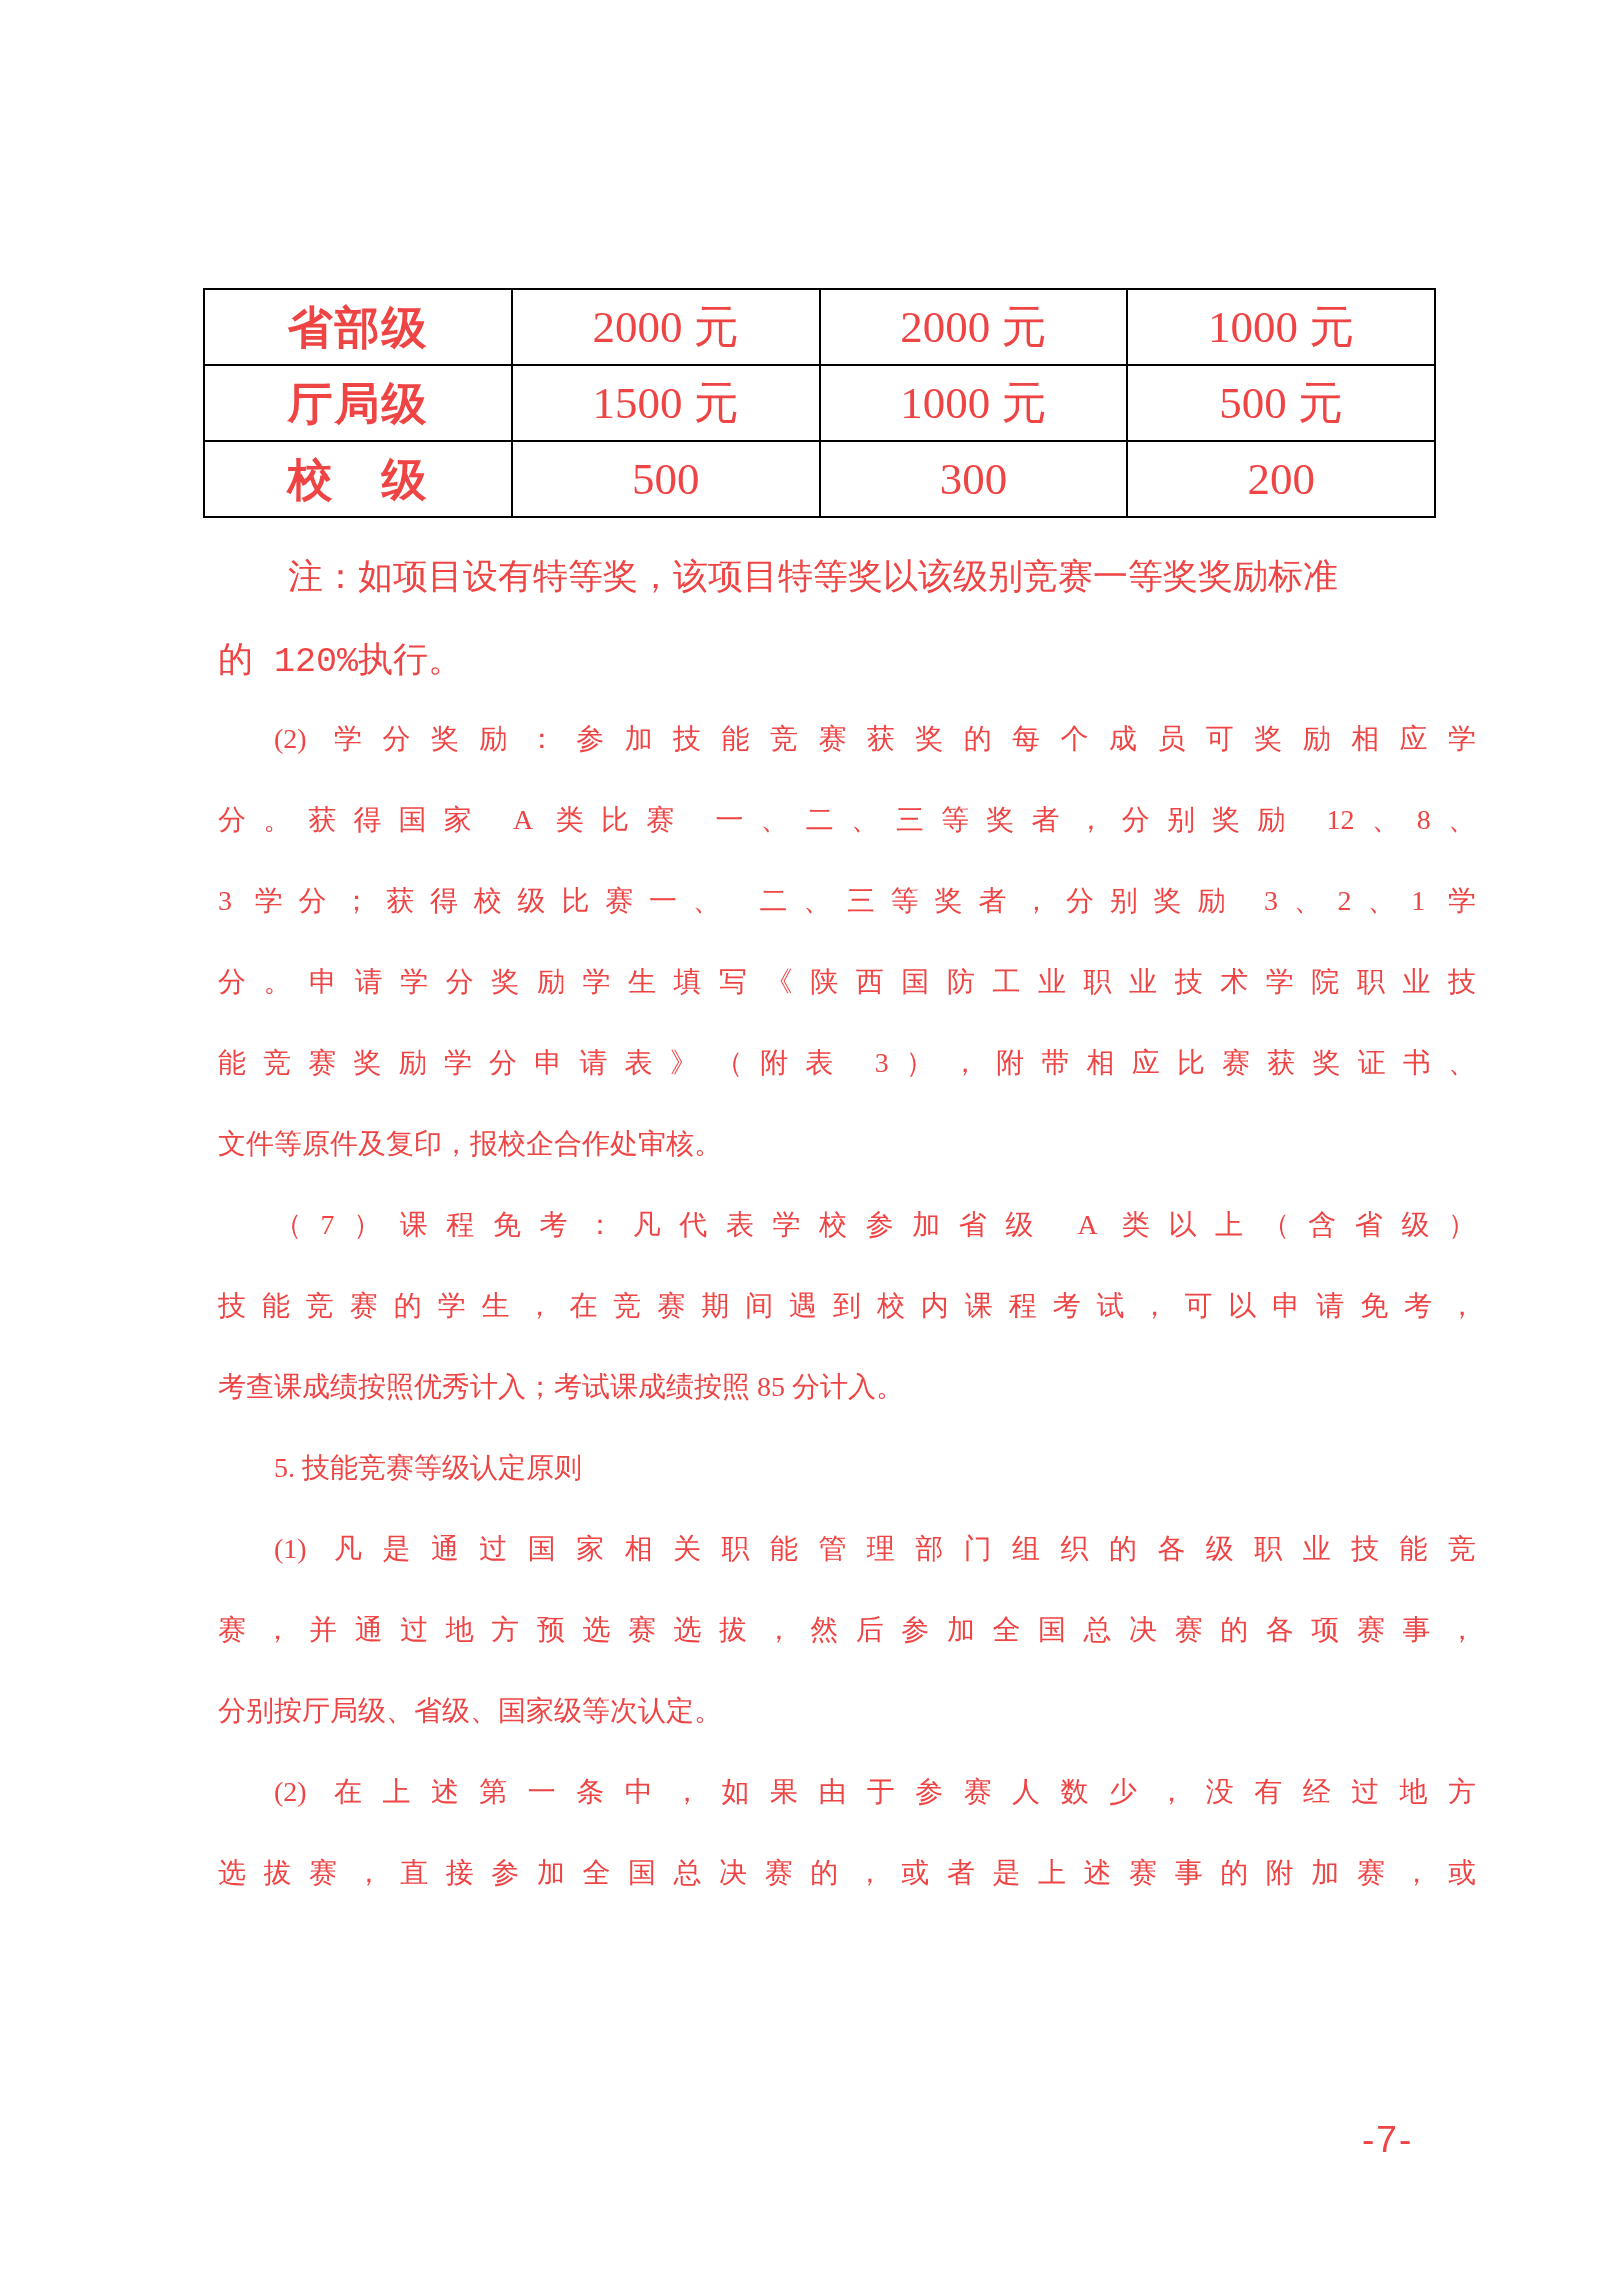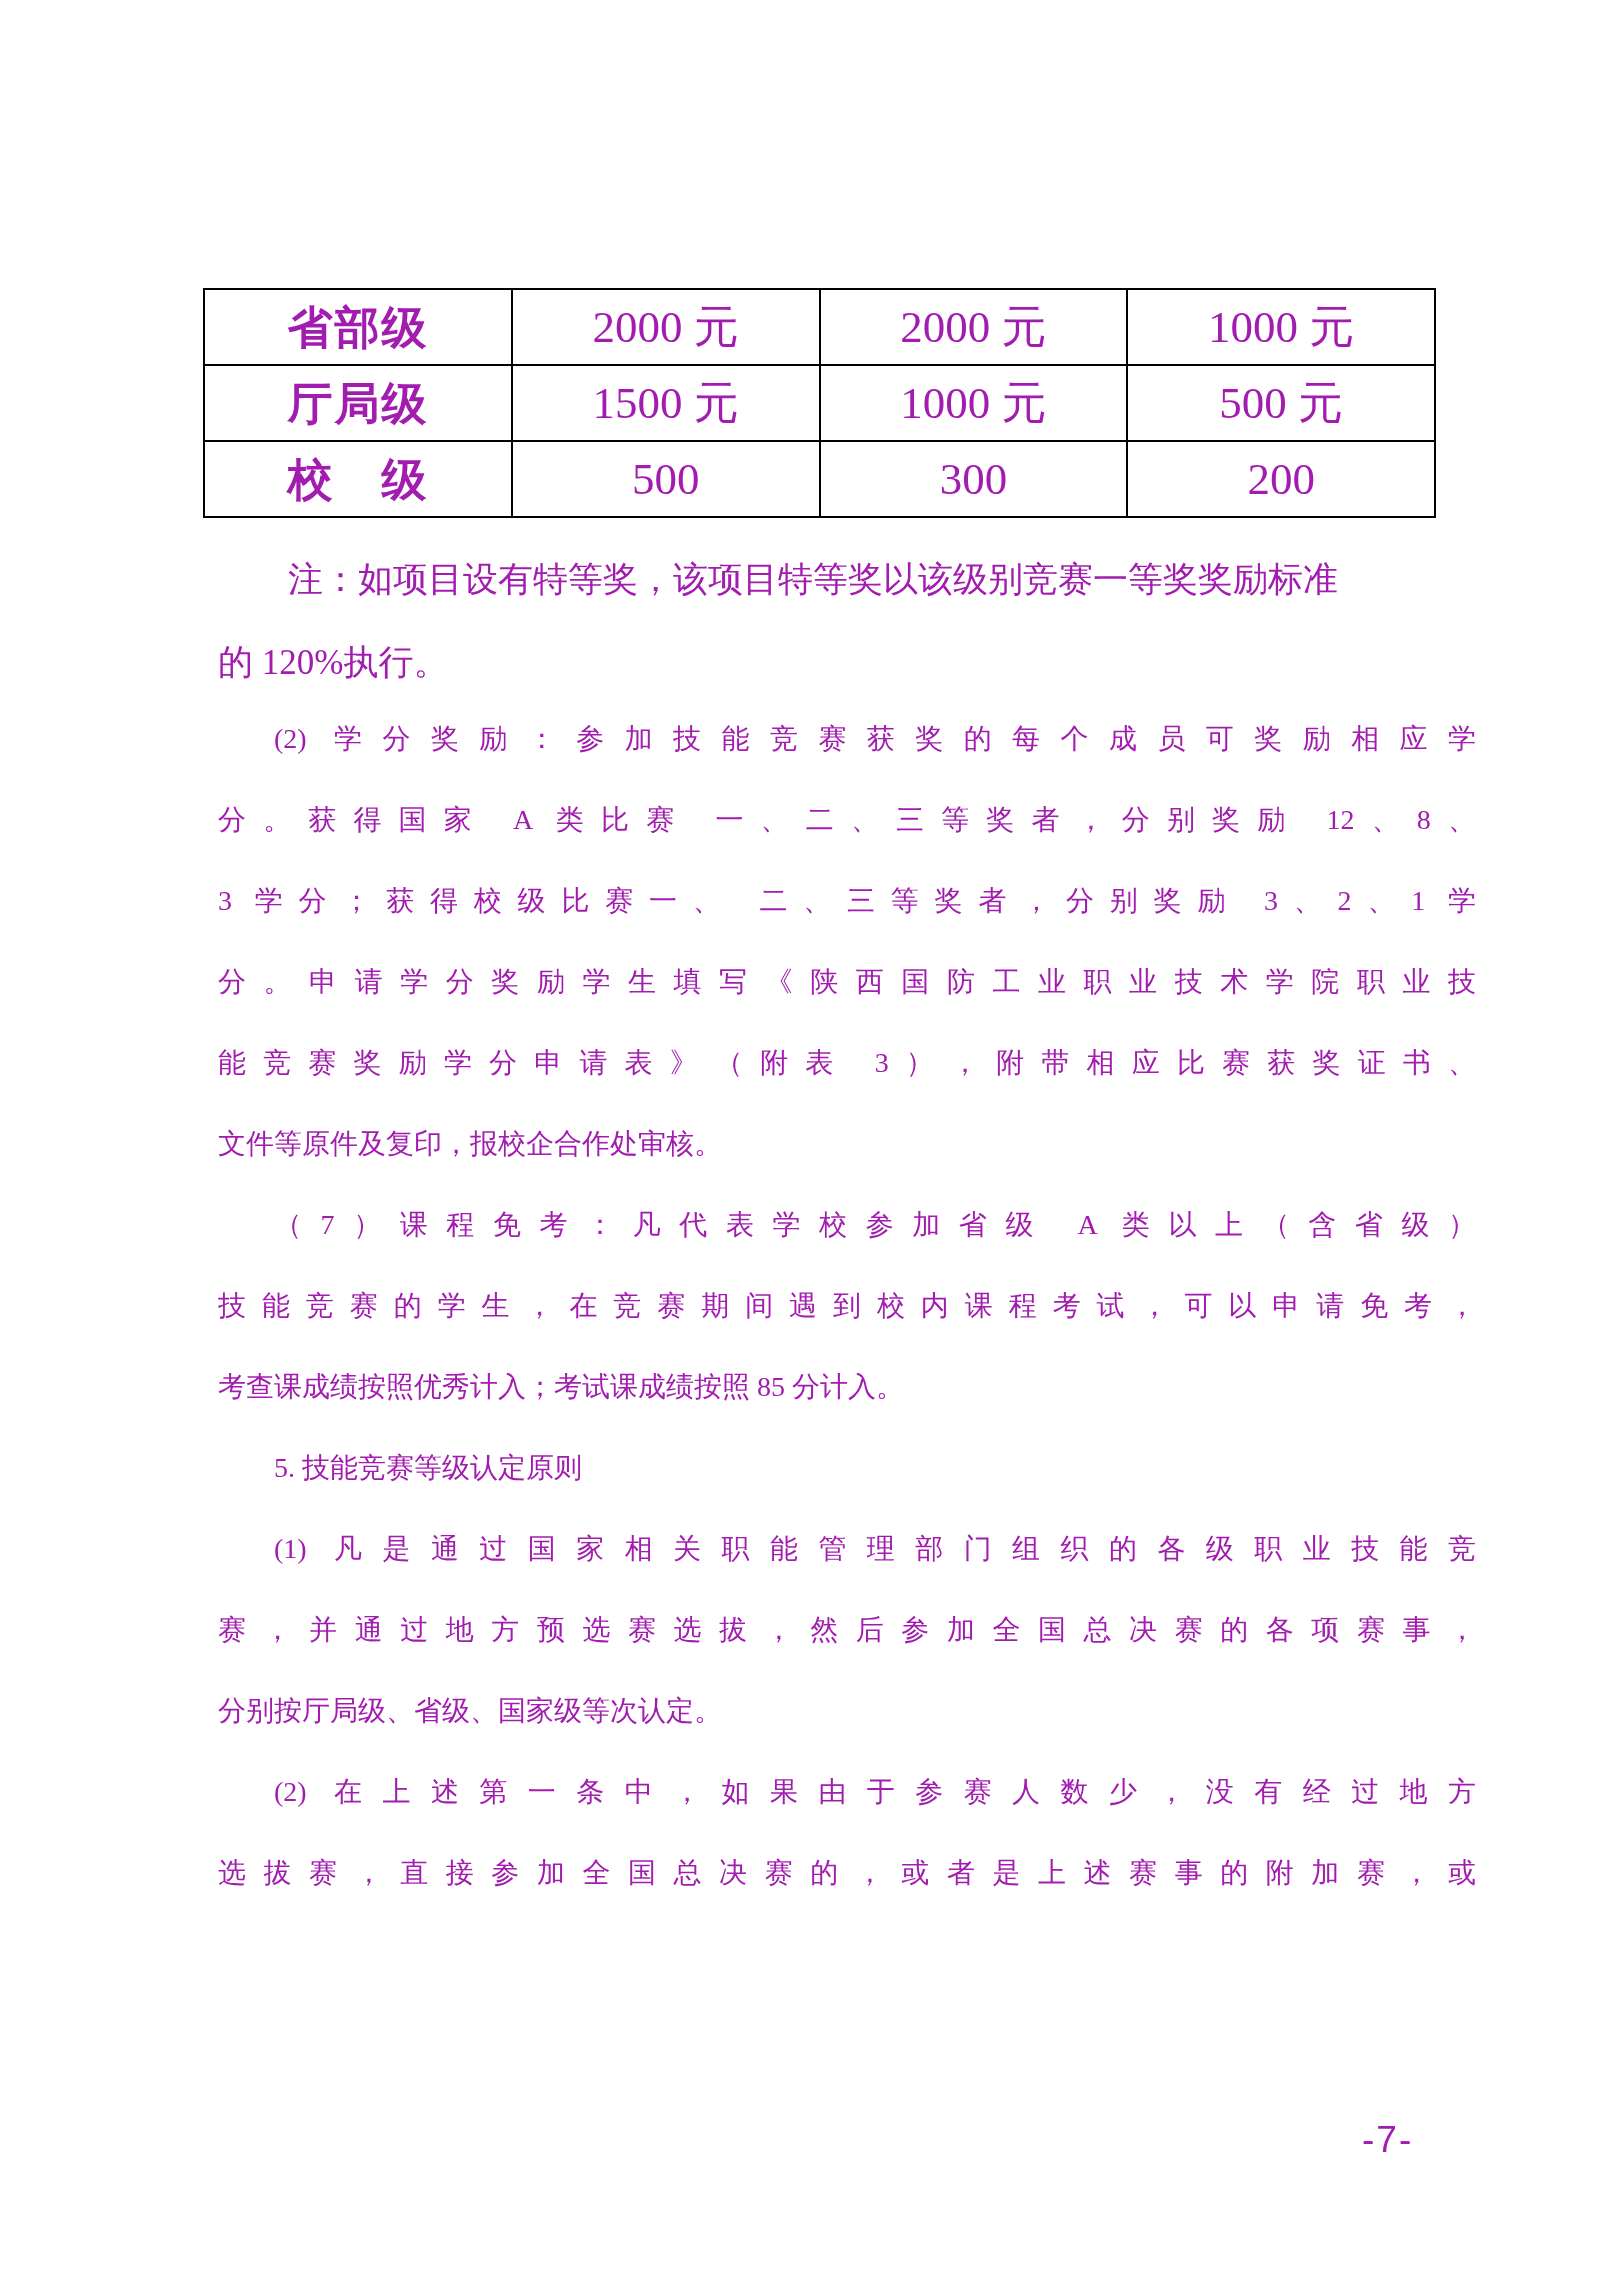--- a/index.html
+++ b/index.html
@@ -1,21 +1,21 @@
 <!DOCTYPE html>
 <html><head>
 <meta charset="utf-8">
 <style>
   html,body{margin:0;padding:0;background:#ffffff;}
   .page{
     position:relative;
     width:1620px;
     height:2293px;
     background:#ffffff;
-    color:#a21caf;
+    color:#ef4444;
     font-family:"Liberation Serif","DejaVu Serif",serif;
     overflow:hidden;
   }
   
   table.reward{
     position:absolute;
     left:203px;
     top:288px;
     width:1233px;
     border-collapse:collapse;
@@ -55,21 +55,21 @@
     top:698px;
     width:1258px;
     font-size:28px;
     line-height:81px;
   }
   .line{
     height:81px;
     white-space:nowrap;
     text-align:justify;
   }
-  .note .line{height:83px;text-align:left;}
+  .note .line{height:83px;text-align:left;font-family:Liberation Mono, monospace;}
   .line.indent{text-indent:2em;}
   .line.jf{text-align-last:justify;}
   .line.nj{text-align:left;text-align-last:left;}
   
   .pagenum{
     position:absolute;
     left:1362px;
     top:2119px;
     font-size:37px;
     letter-spacing:2px;

